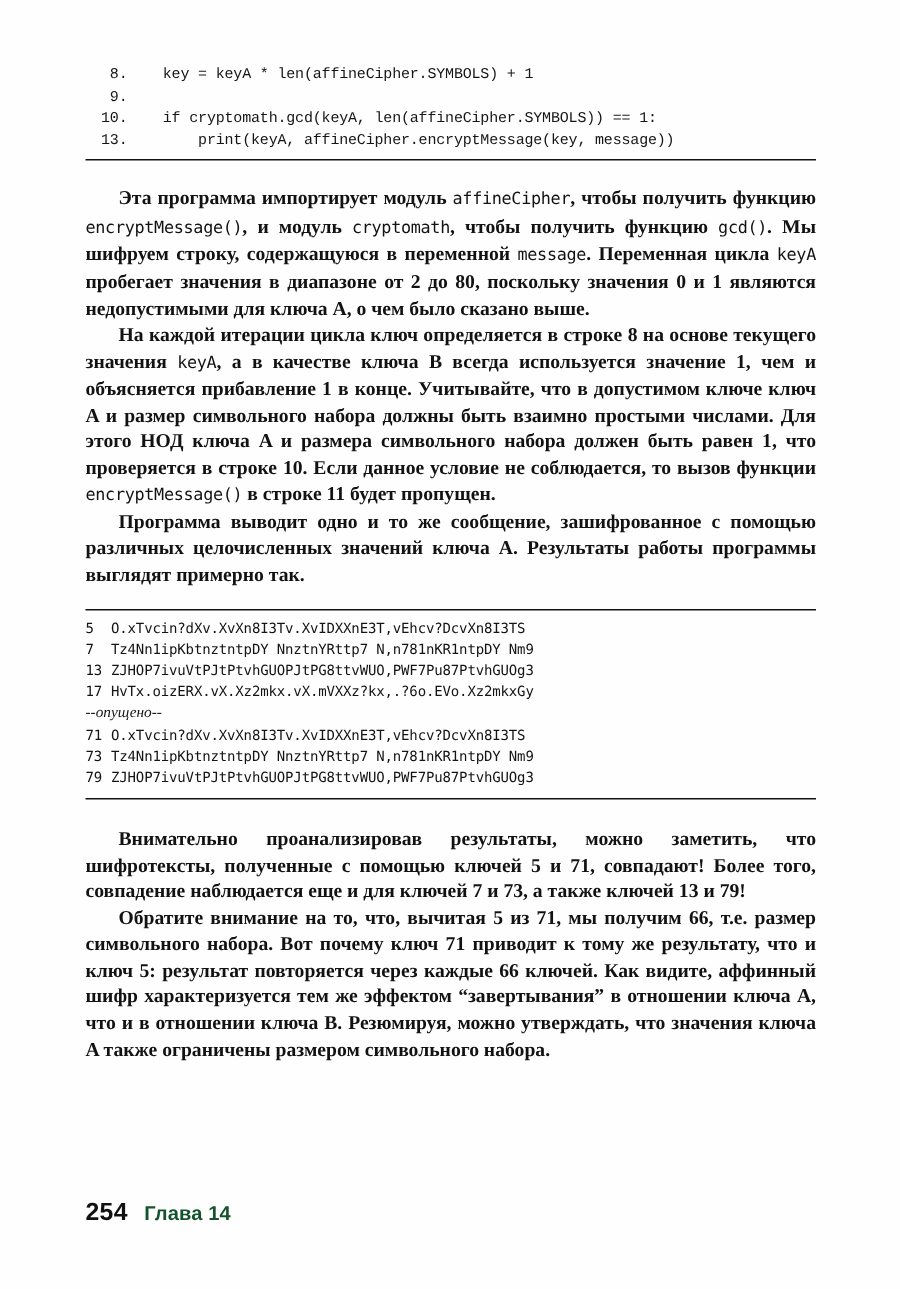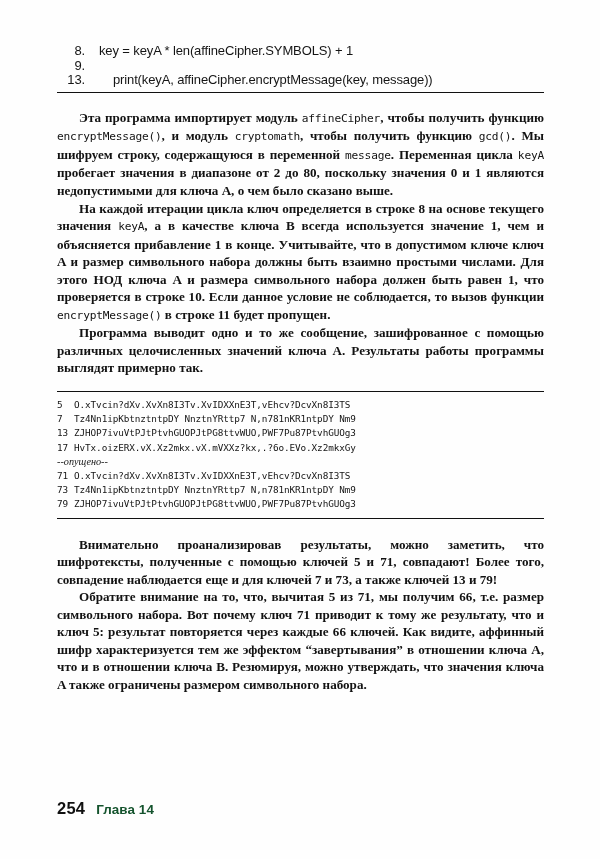--- a/index.html
+++ b/index.html
@@ -30,22 +30,22 @@
     width: 487px;
   }
 
   
   .listing-top {
     border-bottom: 1.6px solid #111;
     padding-bottom: 4px;
     margin-bottom: 0;
   }
   .code-line {
-    font-family: Liberation Sans, sans-serif;
-    font-size: 13px;
+    font-family: Liberation Mono, monospace;
+    font-size: 10px;
     line-height: 14.6px;
     white-space: pre;
     color: #151515;
     letter-spacing: -0.12px;
   }
   .ln {
     display: inline-block;
     width: 28px;
     text-align: right;
     margin-right: 0;
@@ -131,20 +131,21 @@
 </head>
 <body>
 
 <div class="page">
   <div class="content">
 
     <div class="listing-top">
       <div id="listing-top-lines">
           <div class="code-line"><span class="ln">8.</span><span class="cd">    key = keyA * len(affineCipher.SYMBOLS) + 1</span></div>
           <div class="code-line"><span class="ln">9.</span><span class="cd"></span></div>
+          <div class="code-line"><span class="ln">10.</span><span class="cd">    if cryptomath.gcd(keyA, len(affineCipher.SYMBOLS)) == 1:</span></div>
           <div class="code-line"><span class="ln">13.</span><span class="cd">        print(keyA, affineCipher.encryptMessage(key, message))</span></div>
         </div>
     </div>
 
     <div class="block-1">
       <div id="paras-upper">
           <p class="para"><span>Эта программа импортирует модуль </span><code class="inl">affineCipher</code><span>, чтобы получить функцию </span><code class="inl">encryptMessage()</code><span>, и модуль </span><code class="inl">cryptomath</code><span>, чтобы получить функцию </span><code class="inl">gcd()</code><span>. Мы шифруем строку, содержащуюся в переменной </span><code class="inl">message</code><span>. Переменная цикла </span><code class="inl">keyA</code><span> пробегает значения в диапазоне от 2 до 80, поскольку значения 0 и 1 являются недопустимыми для ключа A, о чем было сказано выше.</span></p>
           <p class="para"><span>На каждой итерации цикла ключ определяется в строке 8 на основе текущего значения </span><code class="inl">keyA</code><span>, а в качестве ключа B всегда используется значение 1, чем и объясняется прибавление 1 в конце. Учитывайте, что в допустимом ключе ключ A и размер символьного набора должны быть взаимно простыми числами. Для этого НОД ключа A и размера символьного набора должен быть равен 1, что проверяется в строке 10. Если данное условие не соблюдается, то вызов функции </span><code class="inl">encryptMessage()</code><span> в строке 11 будет пропущен.</span></p>
           <p class="para"><span>Программа выводит одно и то же сообщение, зашифрованное с помощью различных целочисленных значений ключа A. Результаты работы программы выглядят примерно так.</span></p>
         </div>

